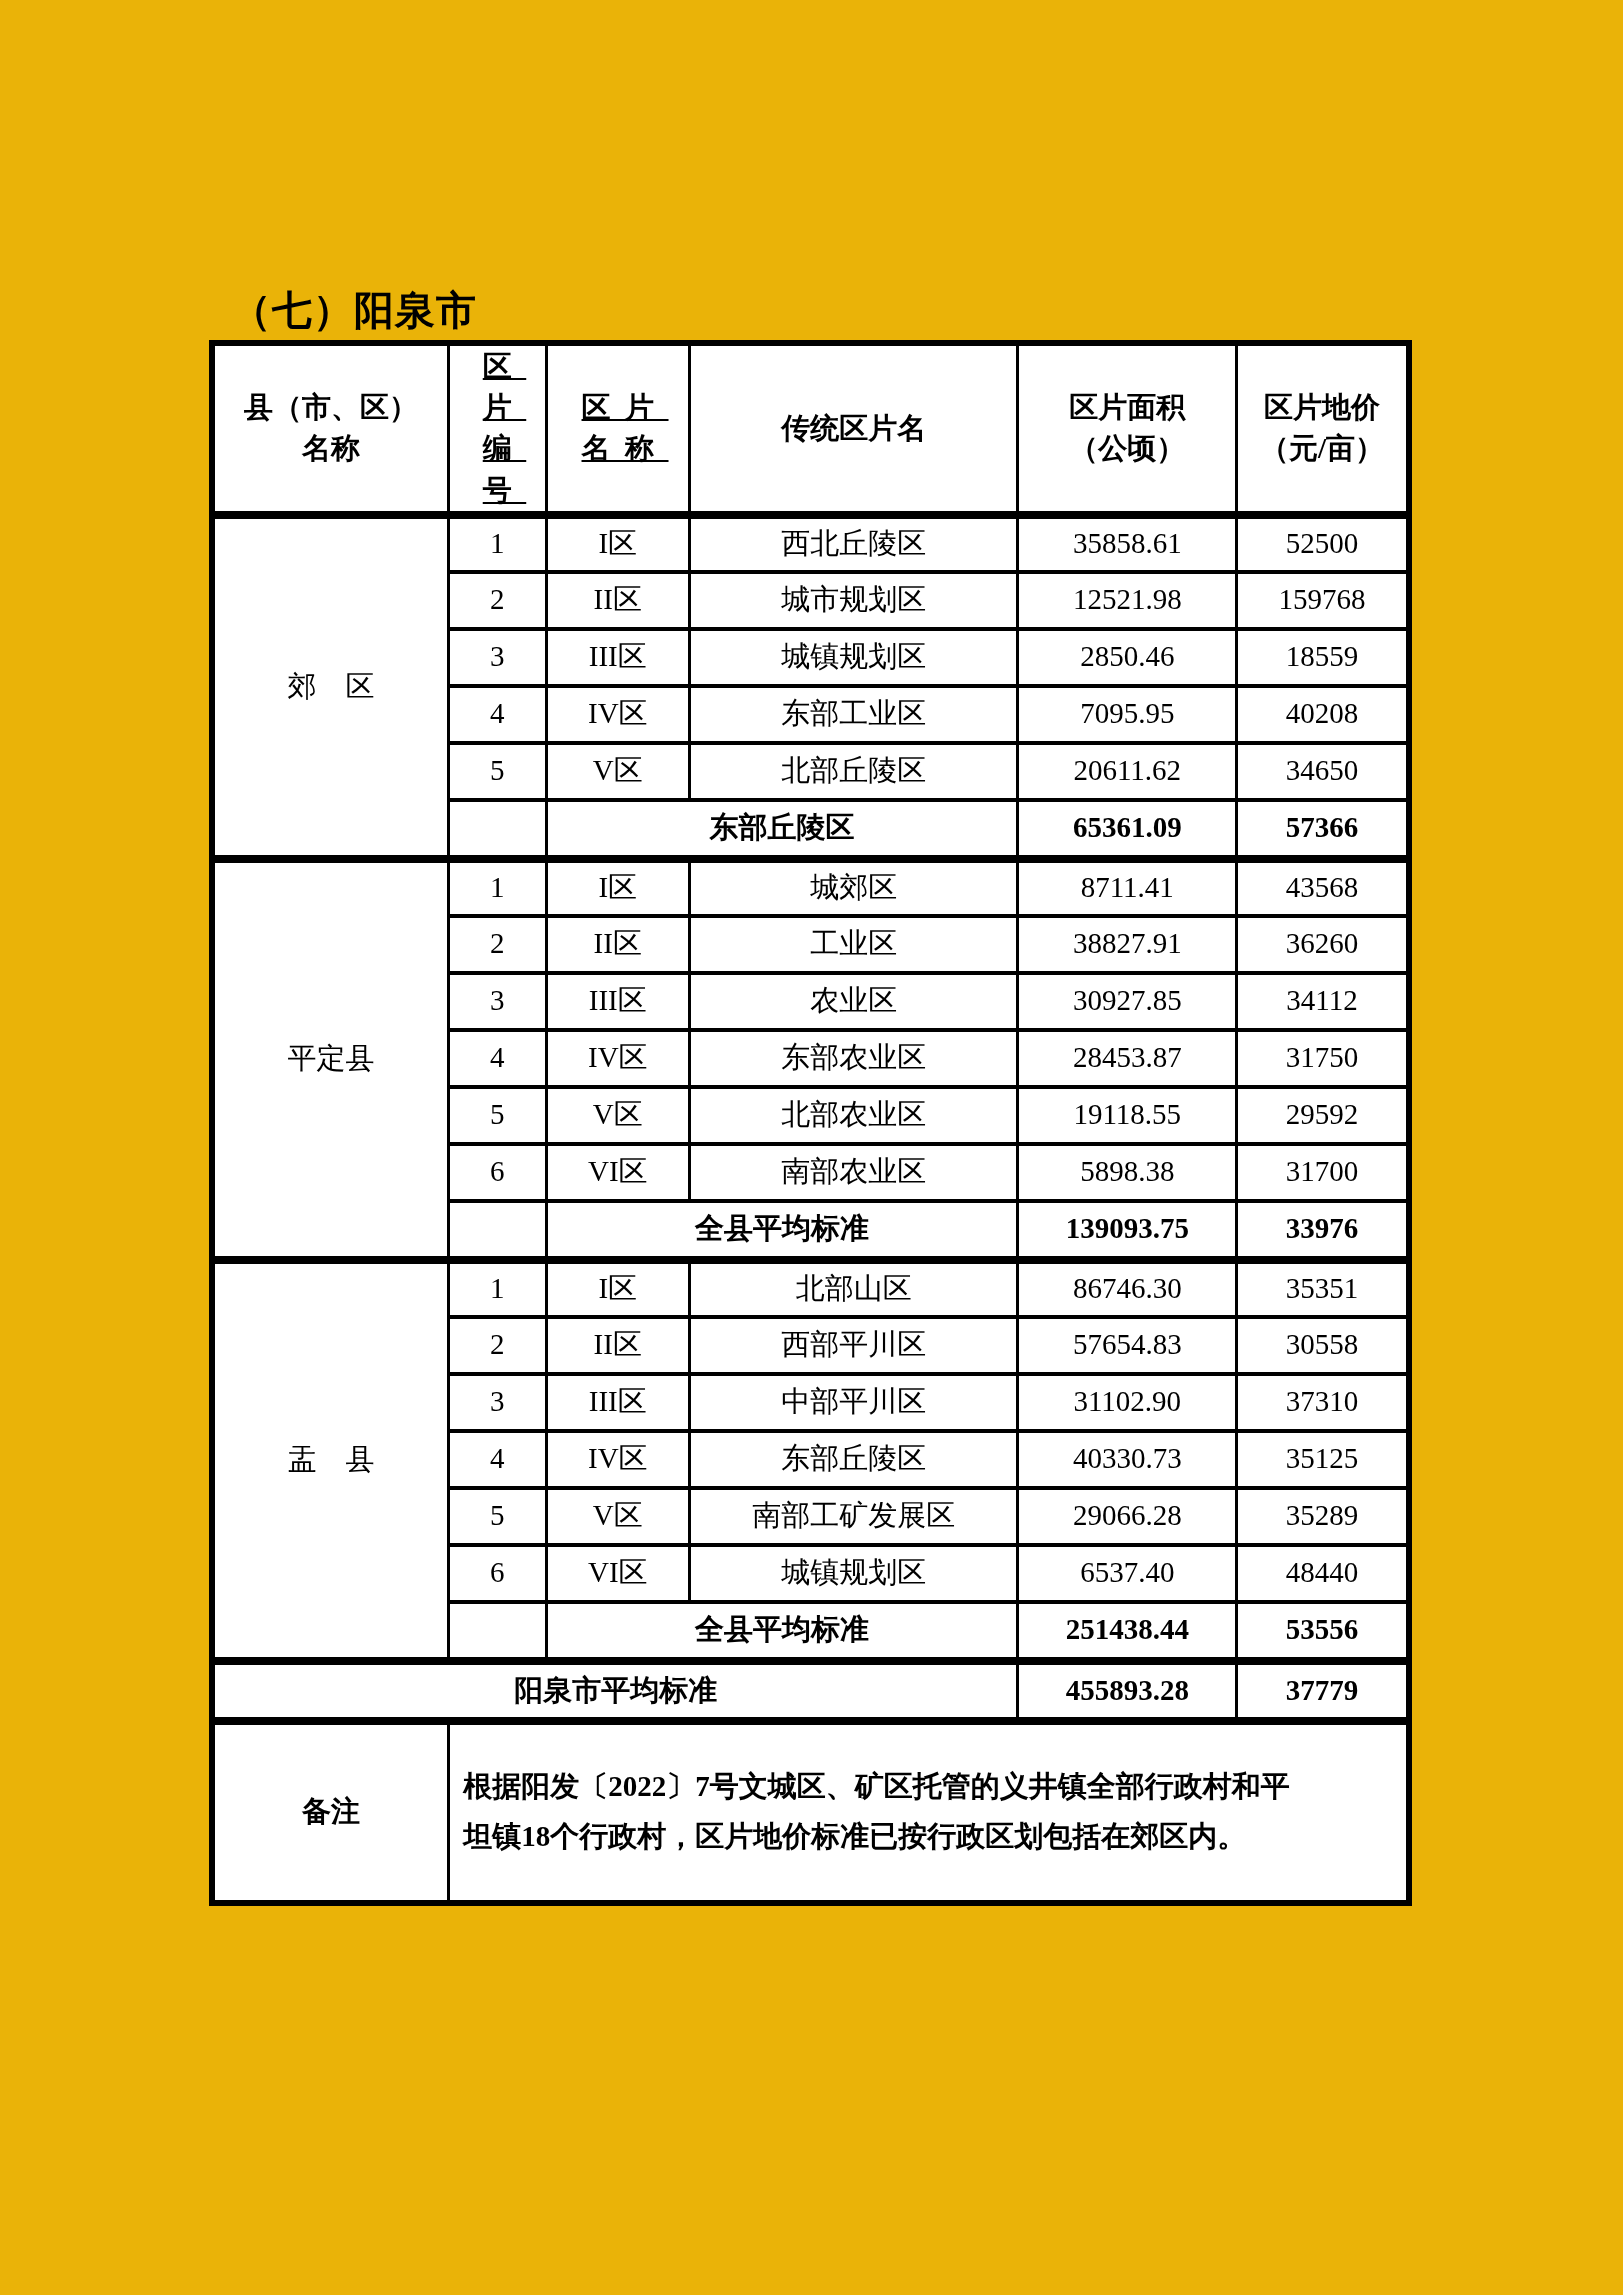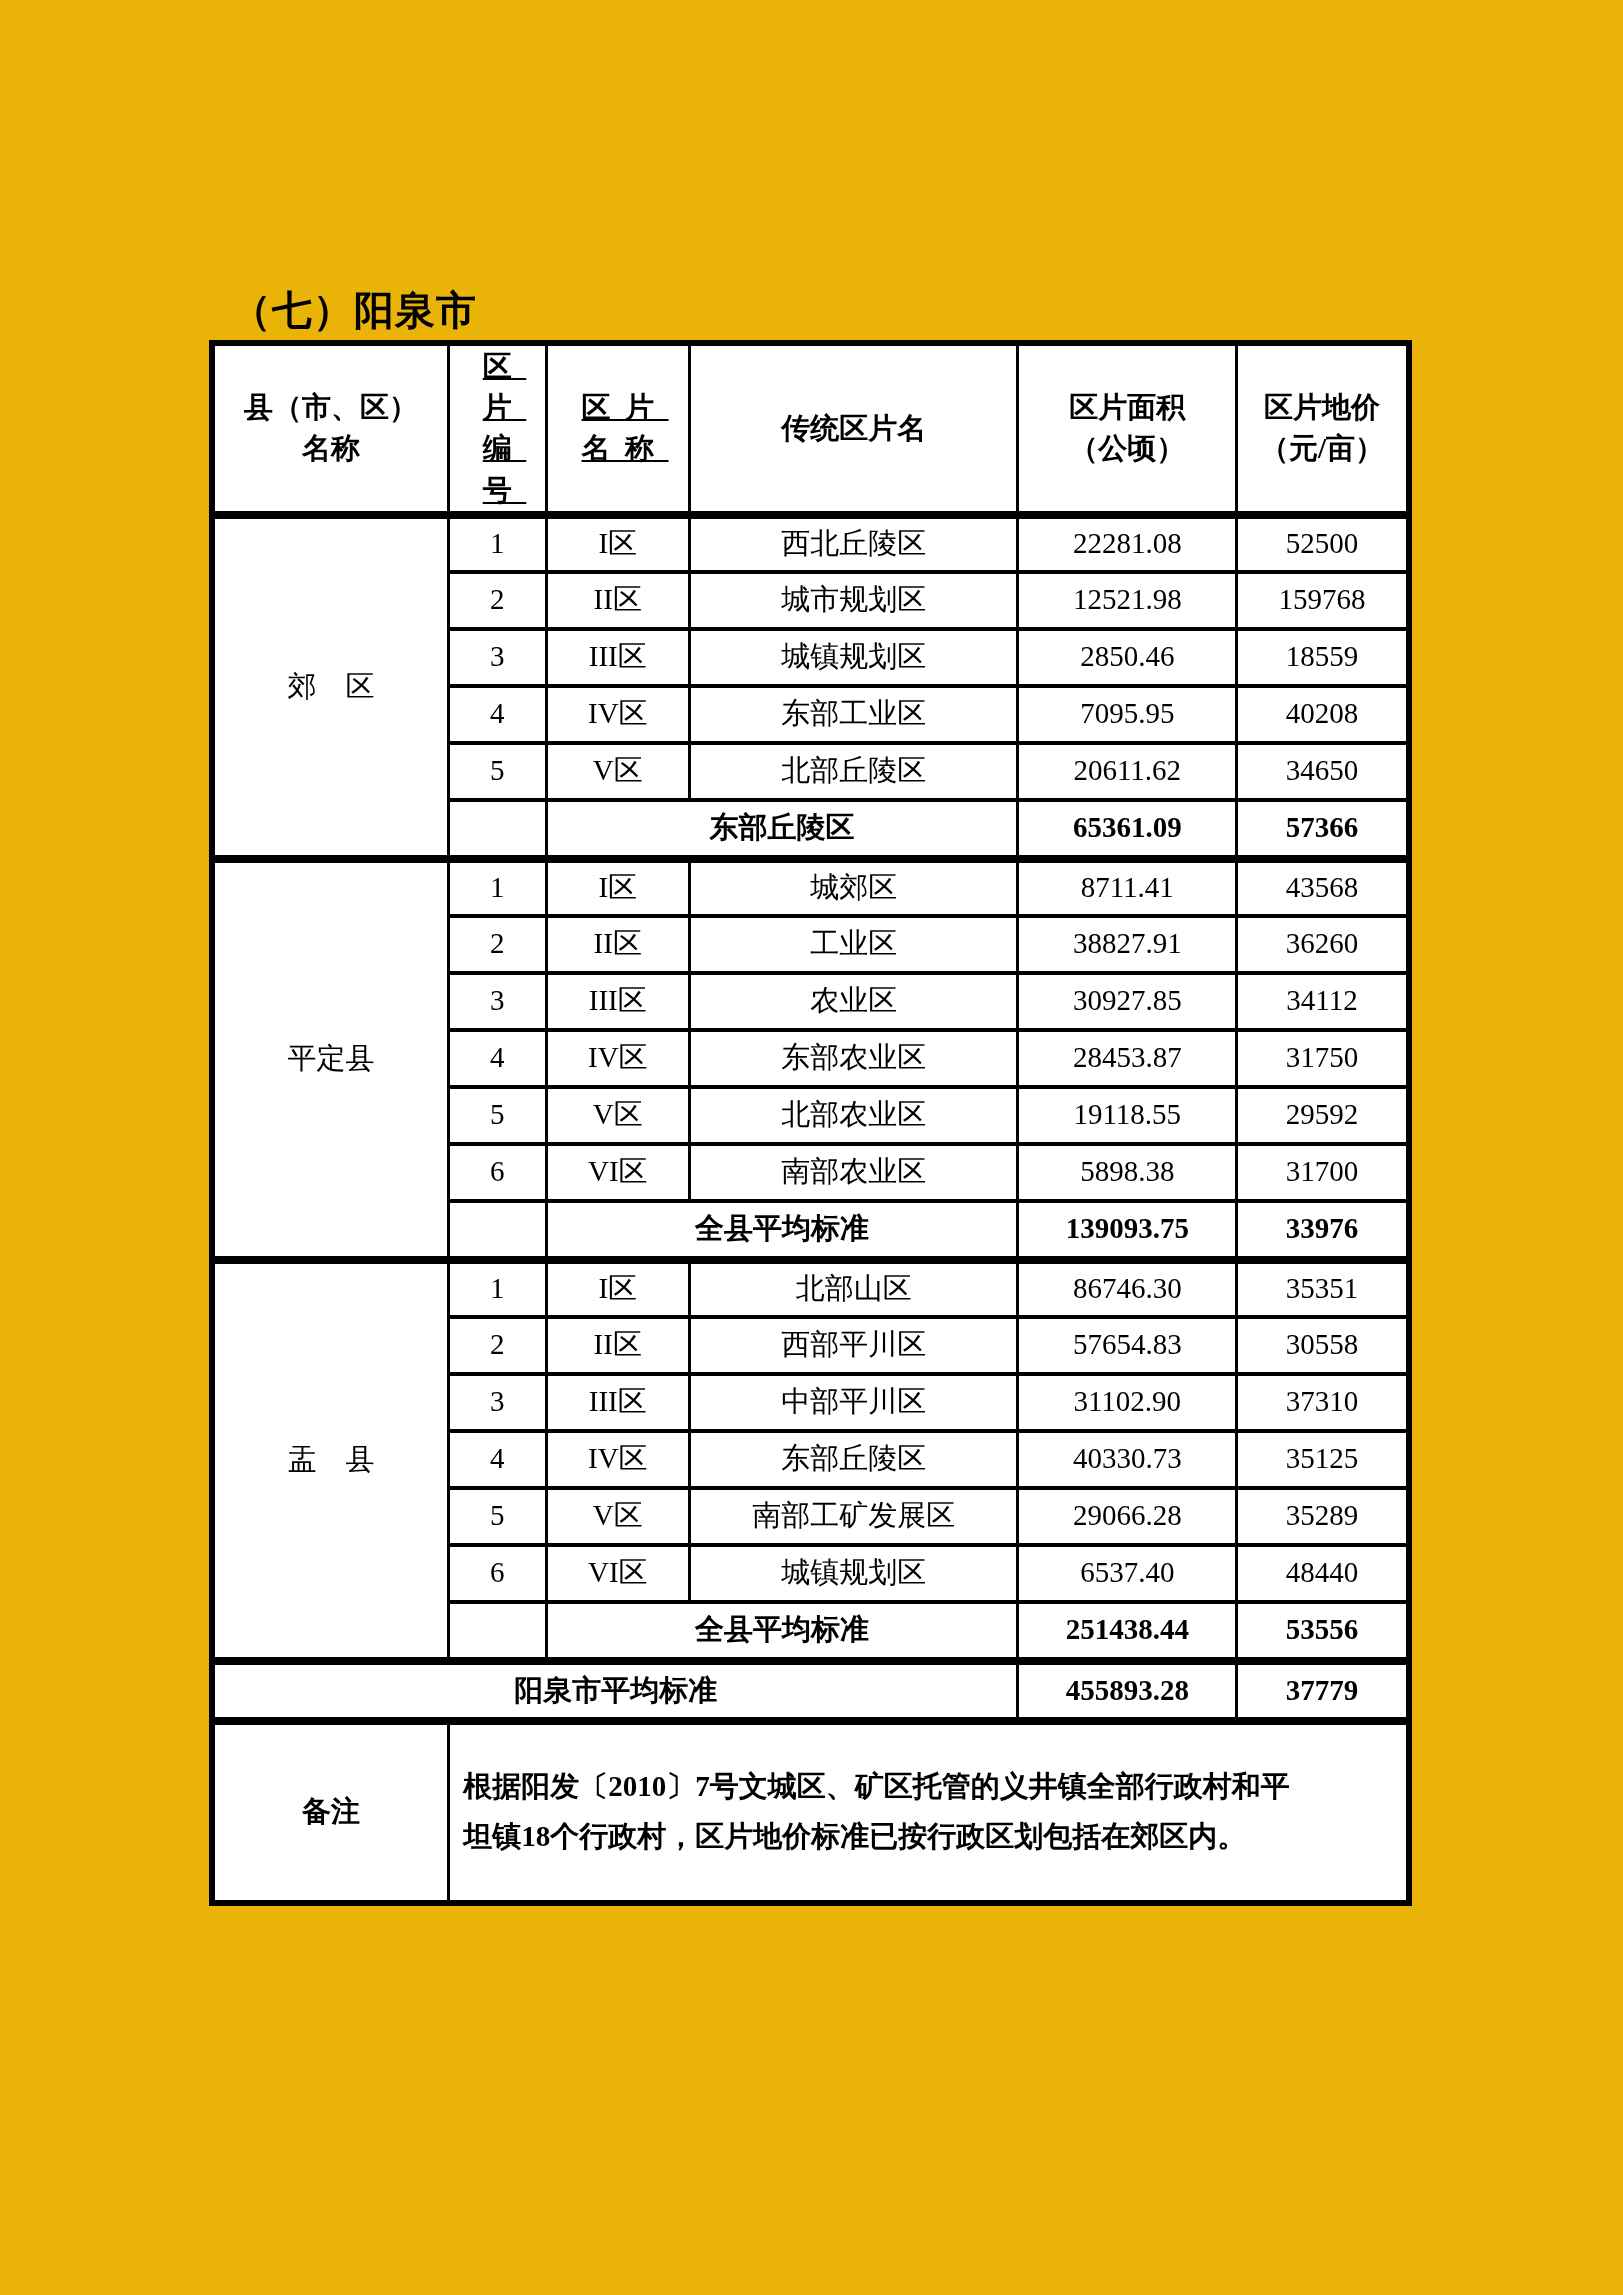--- a/index.html
+++ b/index.html
@@ -111,21 +111,21 @@
 （公顷）</th>
       <th>区片地价
 （元/亩）</th>
     </tr>
 
     <tr class="rh-data tsep">
       <td rowspan="6">郊　区</td>
       <td>1</td>
       <td>I区</td>
       <td>西北丘陵区</td>
-      <td class="num">22281.08</td>
+      <td class="num">35858.61</td>
       <td class="num">52500</td>
     </tr>
     <tr class="rh-data">
       <td>2</td>
       <td>II区</td>
       <td>城市规划区</td>
       <td class="num">12521.98</td>
       <td class="num">159768</td>
     </tr>
     <tr class="rh-data">
@@ -258,20 +258,20 @@
 
     <tr class="rh-city city-row tsep">
       <td colspan="4">阳泉市平均标准</td>
       <td class="num">455893.28</td>
       <td class="num">37779</td>
     </tr>
 
     <tr class="rh-remark tsep">
       <td class="remark-label">备注</td>
       <td colspan="5" class="remark-cell">
-        <span class="remark-text">根据阳发〔2010〕7号文城区、矿区托管的义井镇全部行政村和平坦镇18个行政村，区片地价标准已按行政区划包括在郊区内。</span>
+        <span class="remark-text">根据阳发〔2022〕7号文城区、矿区托管的义井镇全部行政村和平坦镇18个行政村，区片地价标准已按行政区划包括在郊区内。</span>
       </td>
     </tr>
   </tbody>
     </table>
 
 </div>
 
 
 </body></html>

